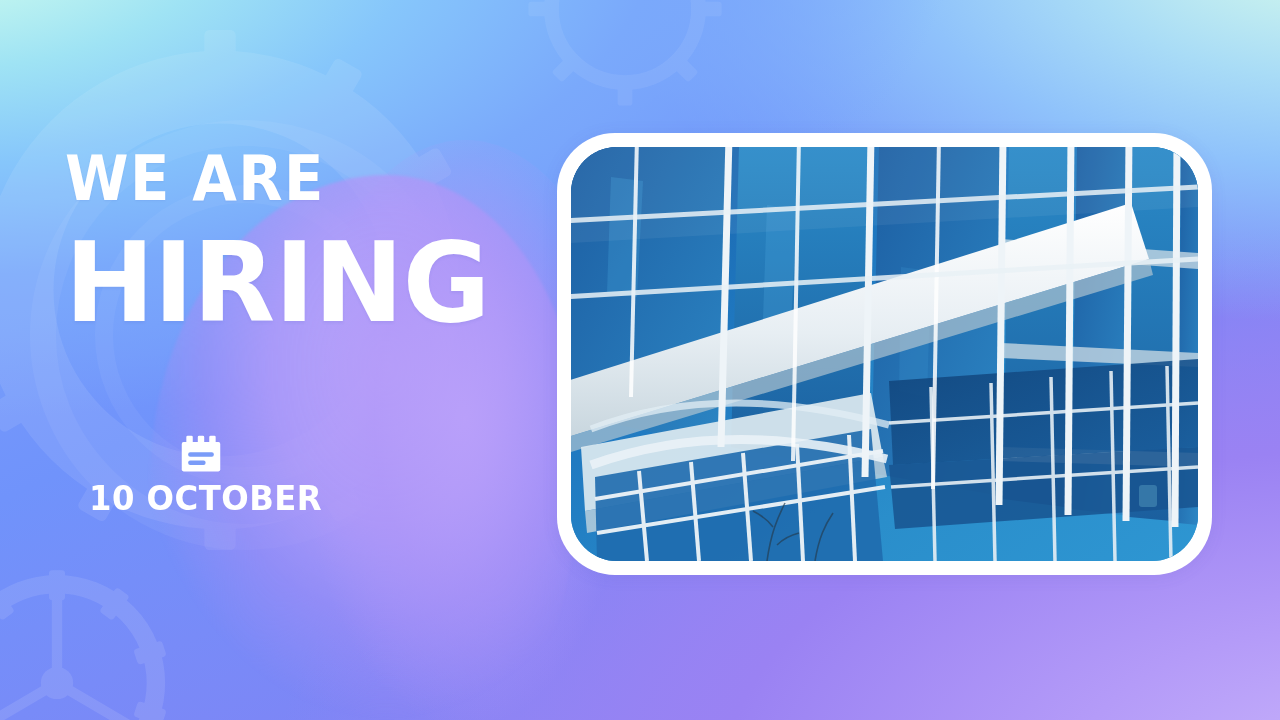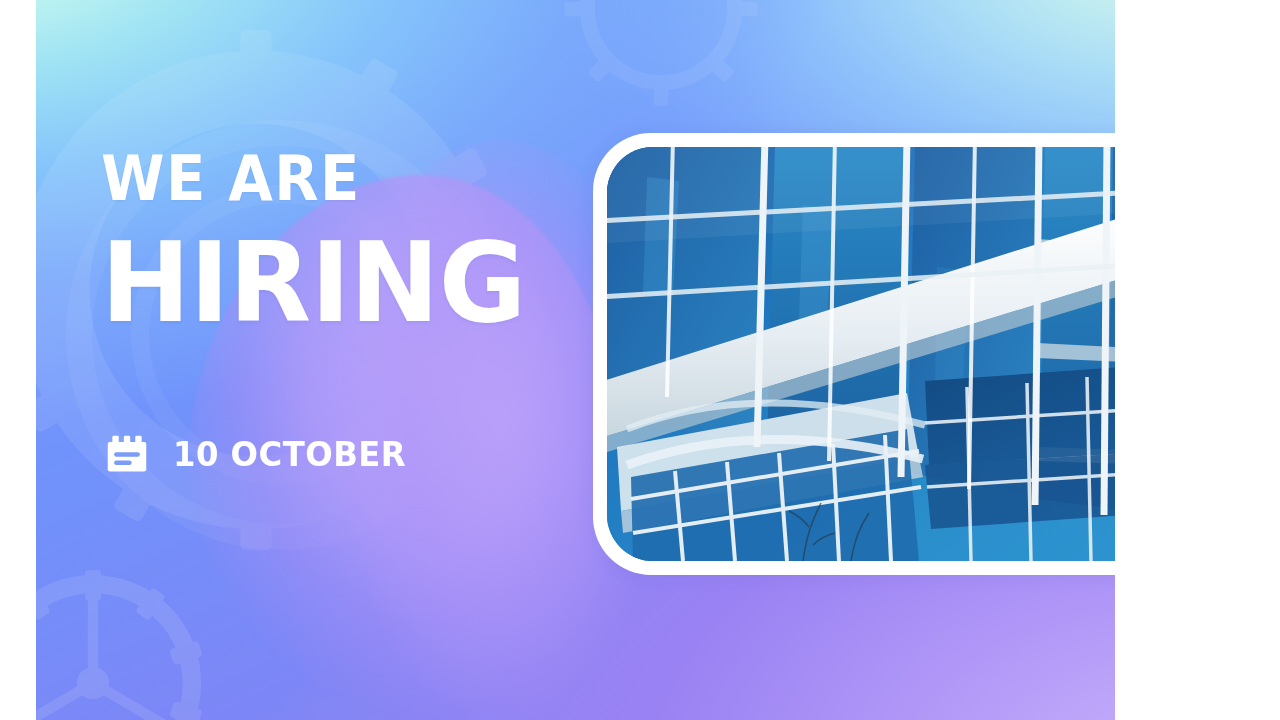--- a/index.html
+++ b/index.html
@@ -5,28 +5,27 @@
   * { margin:0; padding:0; box-sizing:border-box; }
 
   html, body {
     width:1280px; height:720px;
     overflow:hidden;
     font-family:"Liberation Sans", sans-serif;
   }
 
   .poster{
     position:relative;
-    width:1079px; height:720px;
+    width:1280px; height:720px;
     overflow:hidden;
     background:
       radial-gradient(130% 110% at -6% -10%,  #cdfbee 0%, #bff4f0 9%, #9fe3f4 18%, #86c6fb 30%, #7aa9fb 44%, rgba(122,169,251,0) 62%),
       radial-gradient(120% 110% at 104% -8%, #d6f6ee 0%, #c3eef0 8%, #a9dcf6 17%, #8fc2fb 28%, rgba(143,194,251,0) 48%),
       radial-gradient(135% 120% at 108% 108%, #c9b4fb 0%, #b49bf8 18%, #9a82f3 38%, rgba(154,130,243,0) 64%),
       linear-gradient(155deg, #7fa6fb 0%, #7093fb 38%, #7d86f6 66%, #9a86f2 100%);
-    margin-left: 36px;
   }
 
   
   .deco{ position:absolute; pointer-events:none; }
 
   .gear-big{
     left:-40px; top:30px;
     width:520px; height:520px;
     opacity:.085;
   }
@@ -110,21 +109,21 @@
     text-shadow:0 2px 3px rgba(70,90,190,.10);
   }
 
   
   .info-row{
     position:absolute;
     left:2px;
     display:flex;
     align-items:center;
   }
-  .row-date{ top:430px; }
+  .row-date{ top:430px;flex-direction:column; }
   .row-time{ top:497px; }
 
   .info-icon{
     width:48px; height:48px;
     flex:0 0 48px;
     display:flex; align-items:center; justify-content:center;
   }
   .info-label{
     margin-left:22px;
     font-size:34px;

